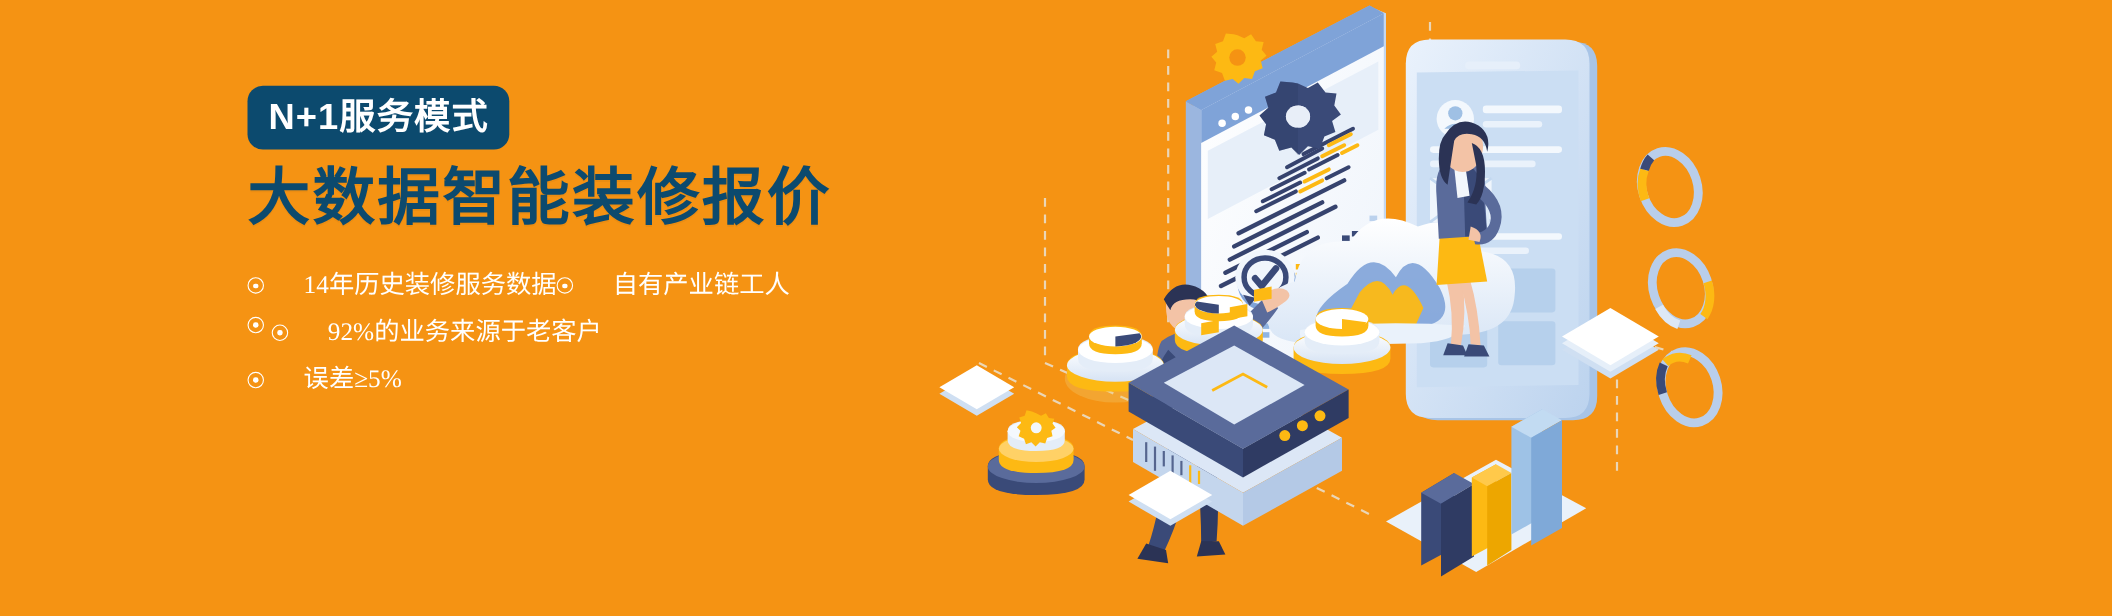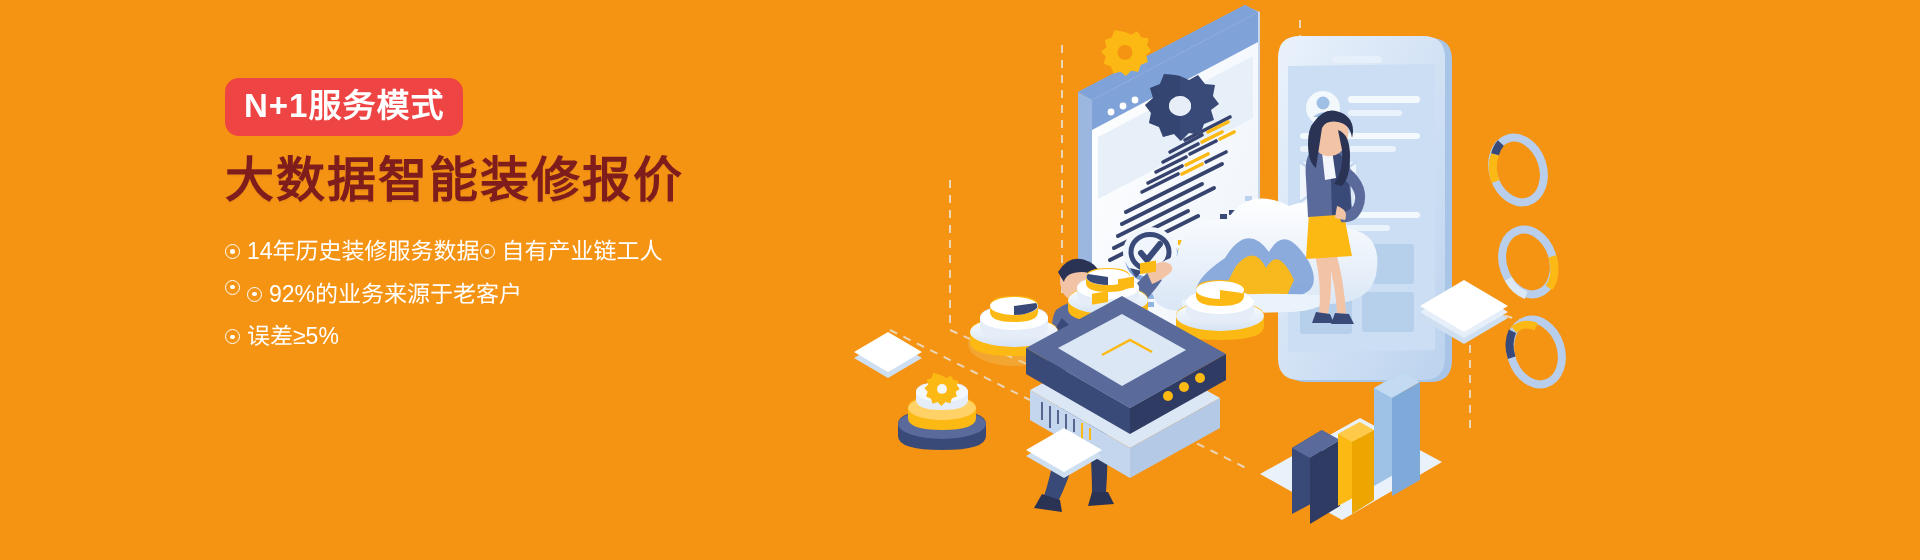--- a/index.html
+++ b/index.html
@@ -17,59 +17,60 @@
   }
 
   
   .copy{
     position:absolute;
     left:225px; top:78px;
     width:760px;
   }
   .badge{
     display:inline-block;
-    background:#ef4444;
+    background:#0c4a6e;
     color:#FFFFFF;
     font-size:33px;
     font-weight:bold;
     letter-spacing:1px;
     line-height:1;
     padding:11px 19px 14px 19px;
     border-radius:14px;
     font-family:"Liberation Sans","DejaVu Sans",sans-serif;
   }
   .headline{
     margin-top:19px;
-    color:#7f1d1d;
-    font-size:49px;
+    color:#0c4a6e;
+    font-size:57px;
     font-weight:bold;
     line-height:1.06;
     letter-spacing:2px;
     white-space:nowrap;
     text-shadow:0 2px 0 rgba(0,0,0,0.04);
-    font-family:Liberation Serif, serif;
+    font-family:Liberation Mono, monospace;
   }
 
   .bullets{
     margin-top:30px;
     width:640px;
   }
   .bullet-row{
     display:flex;
     align-items:flex-start;
     margin-bottom:14px;
   }
   .bullet{
     color:#FFFFFF;
     font-size:23px;
     line-height:1.25;
     white-space:nowrap;
-    font-family:Liberation Sans, sans-serif;
+    font-family:Liberation Serif, serif;
     display:flex;
     align-items:center;
+    gap:29px;
   }
   .dot{
     display:inline-block;
     width:15px; height:15px;
     border:1.6px solid #FFFFFF;
     border-radius:50%;
     position:relative;
     margin-right:7px;
     flex:0 0 auto;
   }

